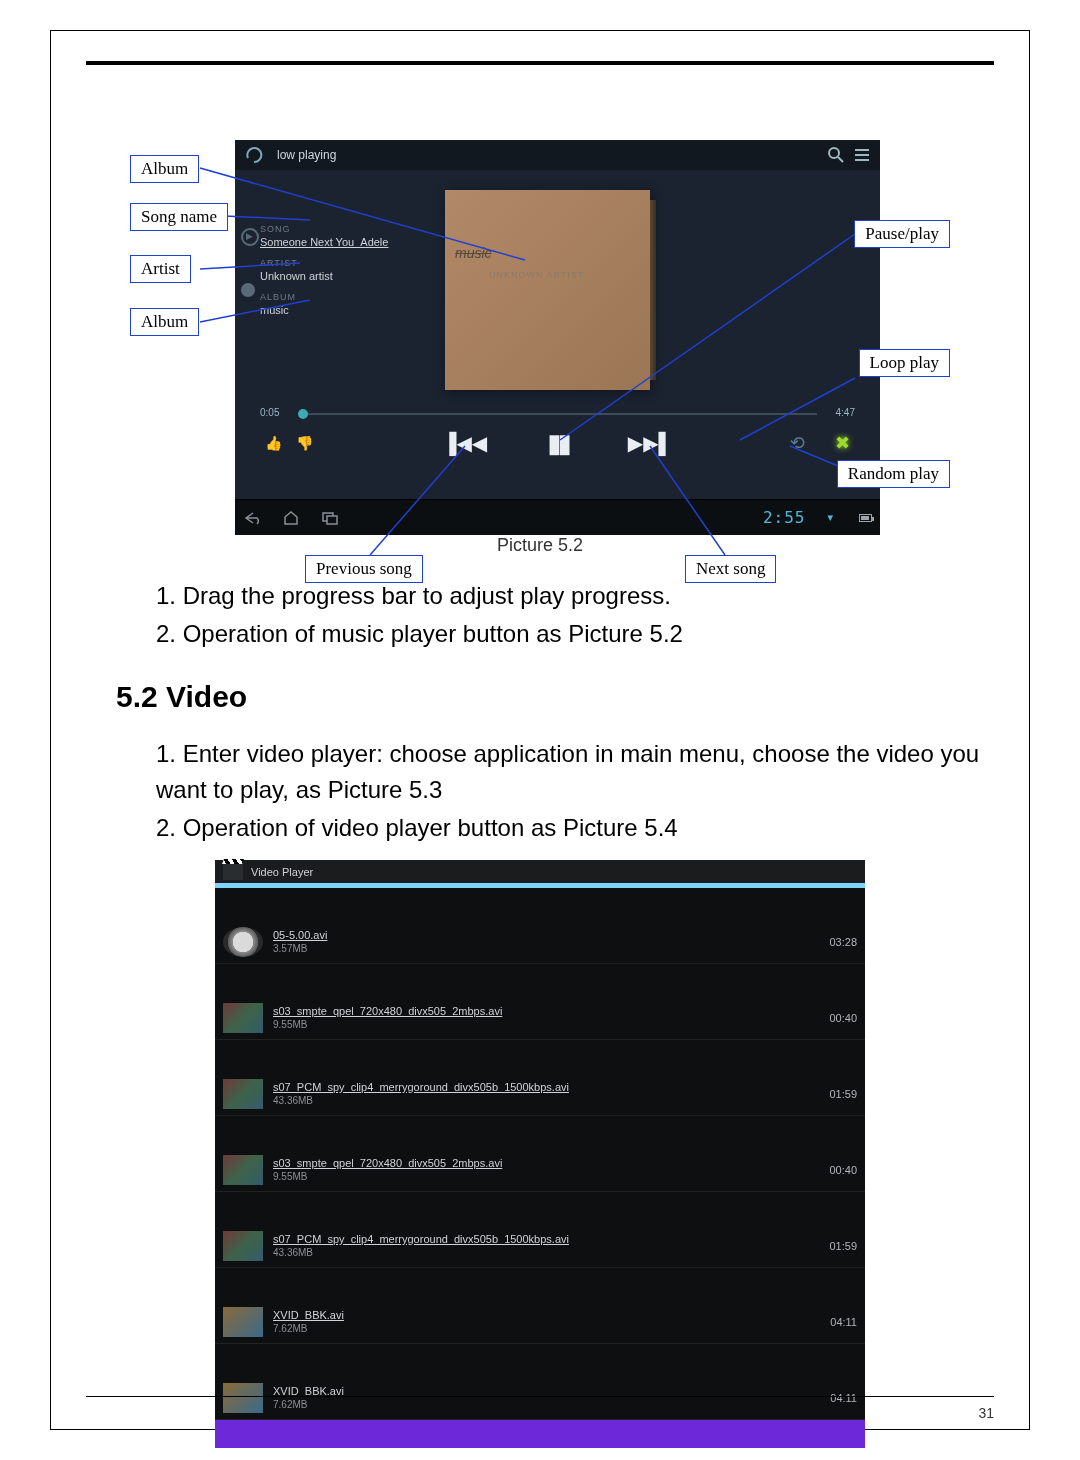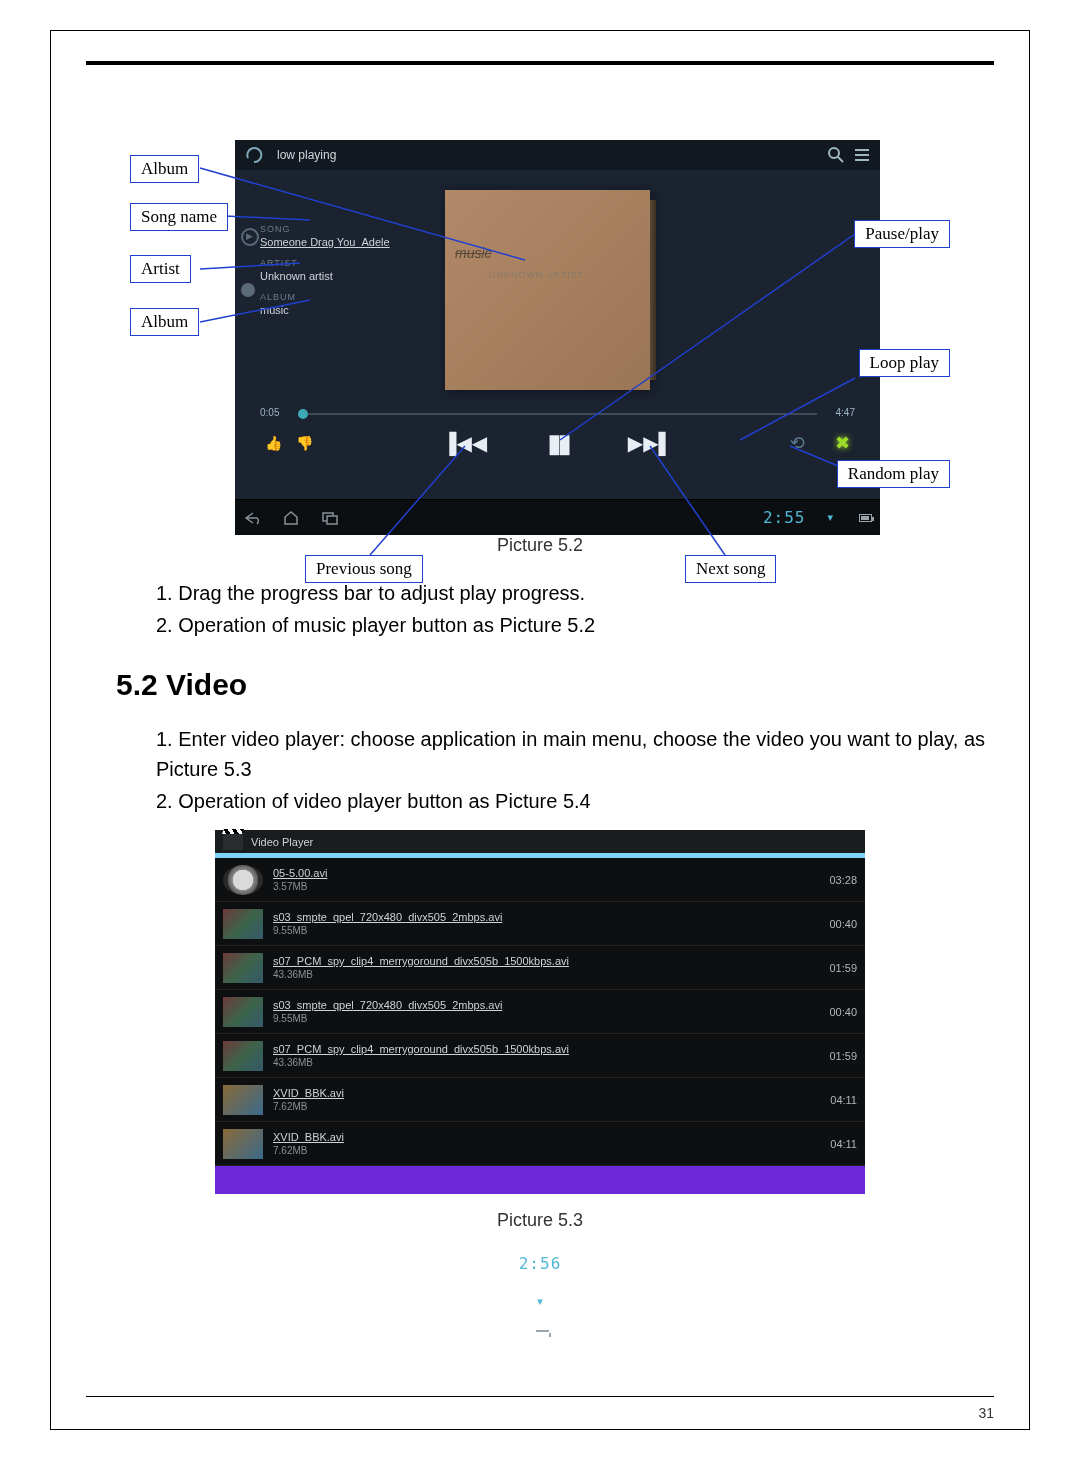--- a/index.html
+++ b/index.html
@@ -108,41 +108,41 @@
     position:absolute; background:#fff; border:1.5px solid #2040d0;
     font-family:"Times New Roman",serif; font-size:17px; color:#000;
     padding:3px 10px; z-index:5;
   }
   svg.lines { position:absolute; left:0; top:0; pointer-events:none; z-index:4;}
 
   .caption { text-align:center; font-size:18px; color:#333; margin-top:16px; }
 
   .list {
     margin: 22px 0 0 70px;
-    font-size: 20px;
+    font-size: 24px;
     line-height: 1.5;
     color:#000;
   }
   .list .item{display:flex;gap:6px;margin-bottom:2px;}
   .section-h {
     margin: 28px 0 0 30px;
     font-size: 30px; font-weight:bold; color:#000;
   }
 
   
   .video-screen {
     width: 650px;
     background:#0e0f10;
     margin: 14px auto 0 auto;
     font-size:11px; color:#cfd3d6;
   }
   .vs-header{height:28px;display:flex;align-items:center;gap:8px;padding:0 8px;background:#1a1c1e;border-bottom:5px solid #7dd3fc;}
   .vs-header .clap{width:20px;height:16px;background:#2a2d30;position:relative;}
   .vs-header .clap::before{content:"";position:absolute;left:0;right:0;top:-5px;height:5px;background:repeating-linear-gradient(45deg,#fff 0 3px,#000 3px 6px);transform:skewX(-20deg);}
-  .vs-row{height:44px;display:flex;align-items:center;padding:13px 8px;border-bottom:1px solid #222;gap:10px;}
+  .vs-row{height:44px;display:flex;align-items:center;padding:13px 8px;border-bottom:1px solid #222;gap:10px;margin-top:32px;}
   .vs-row .thumb{width:40px;height:30px;background:#4a5a40;flex-shrink:0;}
   .vs-row .thumb.reel{border-radius:50%;background:radial-gradient(circle,#dadada 40%,#8a8a8a 42%,#5a5a5a 60%,#2a2a2a 62%);}
   .vs-row .thumb.clip{background:linear-gradient(135deg,#6e3a3a 0%, #3d634a 50%, #345a6b 100%);}
   .vs-row .thumb.game{background:linear-gradient(135deg,#8a6a3a,#3a6a8a);}
   .vs-row .thumb.dark{background:linear-gradient(135deg,#1a2026,#2a3840);}
   .vs-row .info{flex:1;min-width:0;}
   .vs-row .fname{font-size:11px;text-decoration:underline;white-space:nowrap;overflow:hidden;text-overflow:ellipsis;}
   .vs-row .fsize{font-size:10px;color:#8a9096;margin-top:2px;}
   .vs-row .dur{font-size:11px;color:#b0b6ba;padding-left:6px;}
   .vs-nav{height:28px;background:#6d28d9;display:flex;align-items:center;padding:0 18px;gap:22px;flex-direction:column;}
@@ -208,21 +208,21 @@
             </svg>
           <svg width="16" height="14">
               <path d="M1 2h14M1 7h14M1 12h14" stroke="#a0b8c0" stroke-width="2"></path>
             </svg>
         </div>
         <div class="ms-body">
           <div class="ms-thumb-icon"></div>
           <div class="ms-bullet"></div>
           <div class="ms-meta-block">
             <div class="lbl" style="margin-top:34px">SONG</div>
-            <div class="val underline">Someone Drag You_Adele</div>
+            <div class="val underline">Someone Next You_Adele</div>
             <div class="lbl">ARTIST</div>
             <div class="val">Unknown artist</div>
             <div class="lbl">ALBUM</div>
             <div class="val">music</div>
           </div>
           <div class="album-art">
             <div class="album-title-overlay">music</div>
             <div class="album-sub-overlay">UNKNOWN ARTIST</div>
           </div>
           <div class="ms-progress">

